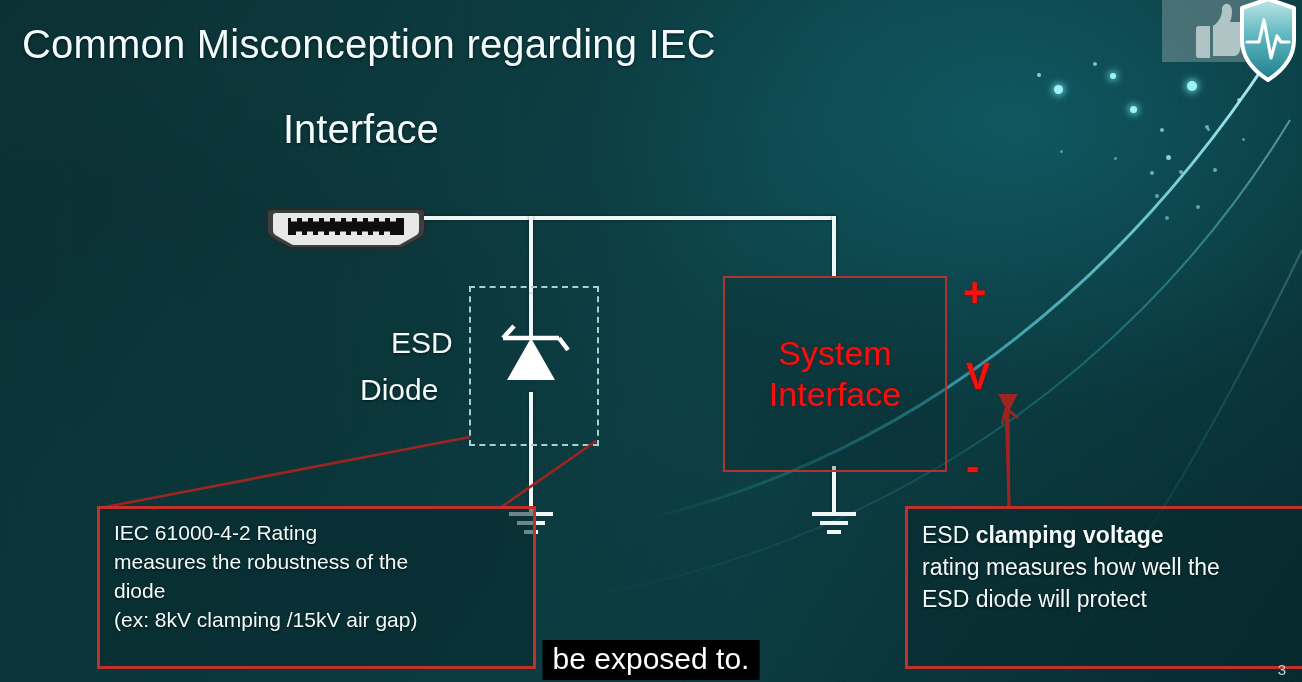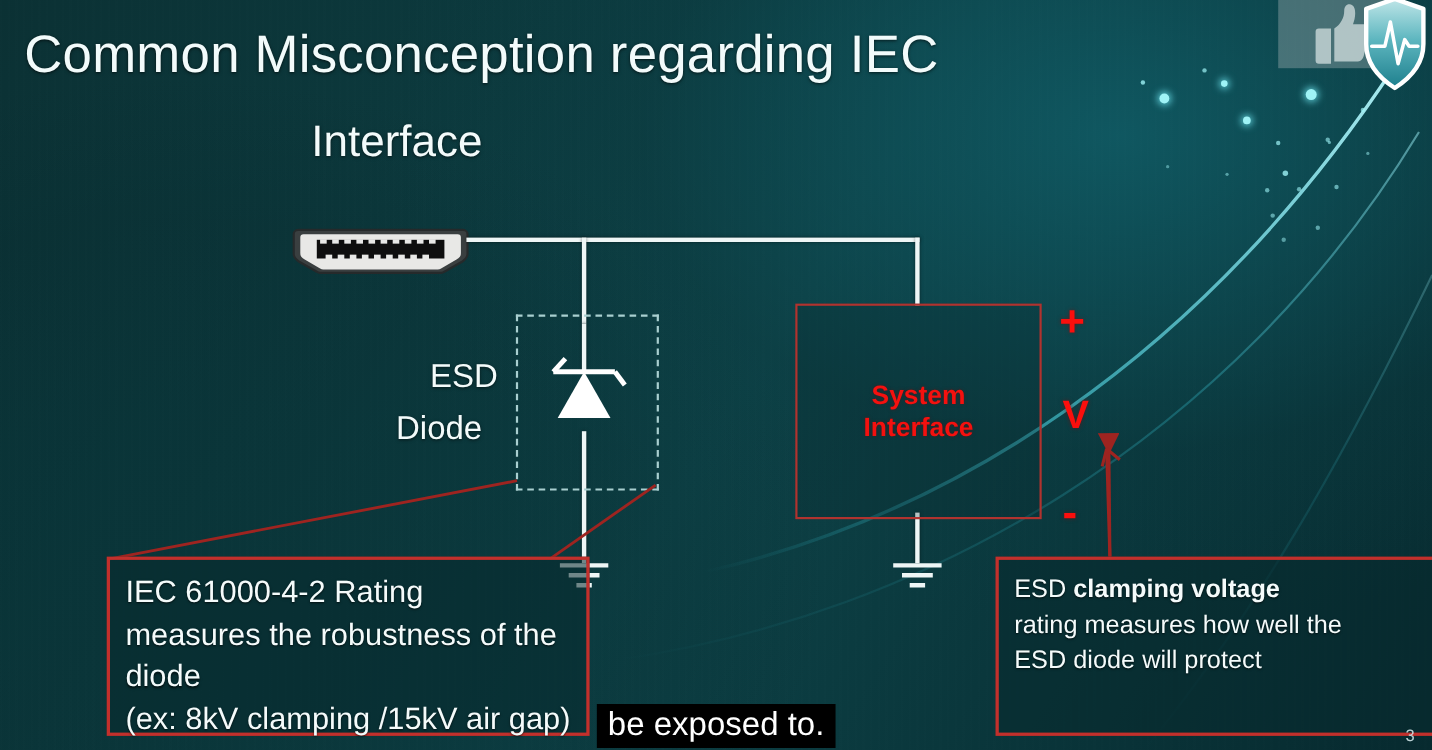--- a/index.html
+++ b/index.html
@@ -12,21 +12,21 @@
       linear-gradient(122deg,#0b3134 0%,#0c3a3e 30%,#0d4247 52%,#0a373c 74%,#072a2f 100%);
   }
   
   .bg-layer{position:absolute;inset:0;pointer-events:none;}
   .vtex{position:absolute;inset:0;opacity:.22;
     background:repeating-linear-gradient(90deg,rgba(255,255,255,.018) 0 2px,rgba(0,0,0,.02) 2px 7px);}
   .dot{position:absolute;border-radius:50%;background:#9ff3f6;}
   .glow{box-shadow:0 0 7px 2px rgba(110,230,240,.75);}
   
   .slide-title{
-    position:absolute;left:22px;top:22px;font-size:48px;color:#f2fbfb;
+    position:absolute;left:22px;top:22px;font-size:40px;color:#f2fbfb;
     letter-spacing:.2px;text-shadow:0 1px 3px rgba(0,0,0,.65);white-space:nowrap;
   }
   .brand{
     position:absolute;right:76px;top:10px;font-size:34px;color:#e3f3f5;
     letter-spacing:.3px;text-shadow:0 1px 4px rgba(0,0,0,.5);white-space:nowrap;opacity:.96;
   }
   .thumb-overlay{position:absolute;left:1162px;top:0px;width:108px;height:62px;
     background:rgba(160,175,178,.40);display:flex;align-items:center;justify-content:center;}
   .shield-logo{position:absolute;right:4px;top:-4px;width:60px;height:88px;}
   
@@ -39,32 +39,32 @@
   .wire{position:absolute;background:#eef6f6;box-shadow:0 0 3px rgba(0,0,0,.5);}
   .wire-h{height:4px;}
   .wire-v{width:4px;}
   .dashed-box{position:absolute;border:2px dashed #a9cfd0;}
   .connector{position:absolute;left:266px;top:205px;width:160px;height:46px;}
   .sys-box{
     position:absolute;left:723px;top:276px;width:220px;height:192px;
     border:2px solid #b0332f;background:rgba(6,40,44,.25);
     display:flex;flex-direction:column;align-items:center;justify-content:center;
   }
-  .sys-box span{color:#f4110f;font-size:24px;line-height:1.22;text-shadow:0 0 3px rgba(120,0,0,.5);font-weight:bold;}
+  .sys-box span{color:#f4110f;font-size:34px;line-height:1.22;text-shadow:0 0 3px rgba(120,0,0,.5);}
   .pol{position:absolute;color:#fb0f0d;font-weight:bold;text-shadow:0 0 4px rgba(140,0,0,.55);}
   .pol-plus{left:963px;top:270px;font-size:40px;}
   .pol-v{left:966px;top:356px;font-size:36px;}
   .pol-minus{left:966px;top:444px;font-size:40px;}
   
   .callout{
     position:absolute;border:3px solid #c2302c;background:rgba(7,42,46,.55);
     color:#f4fbfb;text-shadow:0 1px 2px rgba(0,0,0,.7);
   }
   .callout div{white-space:nowrap;}
-  .callout-left{left:97px;top:506px;width:405px;height:147px;padding:10px 14px 0;font-size:28px;line-height:1.38;}
+  .callout-left{left:97px;top:506px;width:405px;height:147px;padding:10px 14px 0;font-size:21px;line-height:1.38;}
   .callout-right{left:905px;top:506px;width:370px;height:147px;padding:10px 14px 0;font-size:23px;line-height:1.40;}
   .callout b{font-weight:bold;}
   
   .caption{
     position:absolute;left:50%;transform:translateX(-50%);bottom:2px;
     background:#000;color:#fff;font-size:30px;padding:2px 10px 4px;white-space:nowrap;
   }
   .pageno{position:absolute;right:16px;bottom:4px;color:#cfe4e6;font-size:15px;opacity:.9;}
   svg{display:block;overflow:visible;}
 </style>

